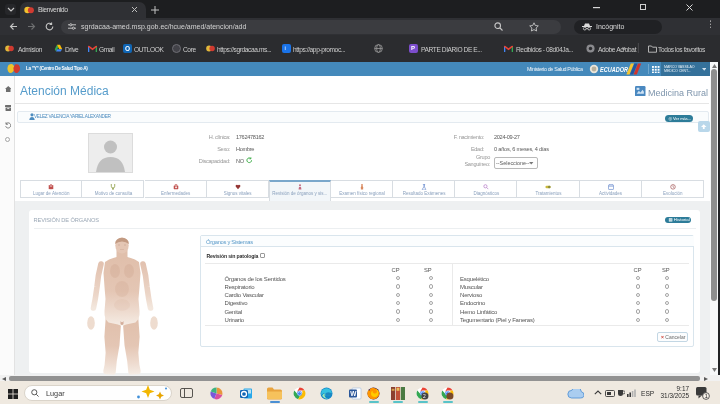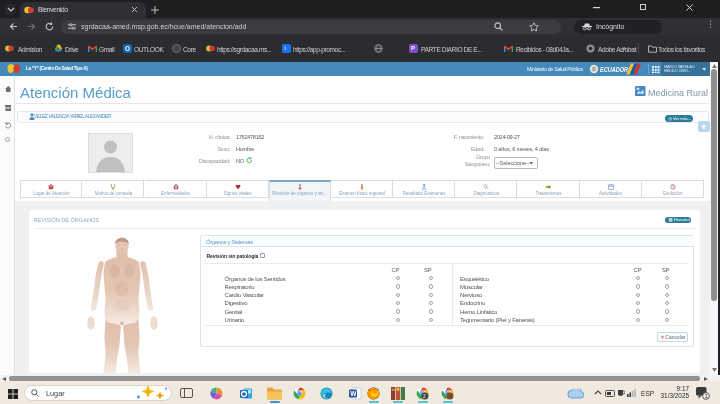--- a/index.html
+++ b/index.html
@@ -177,21 +177,21 @@
 <svg class="abs" style="left:4.5px;top:104.5px;" width="6.5" height="6" viewBox="0 0 10 9">
       <rect x="0" y="0" width="10" height="3" rx="0.5" fill="#6e6e6e"></rect>
       <rect x="0.8" y="3.8" width="8.4" height="5.2" rx="0.5" fill="#6e6e6e"></rect>
       <rect x="3.4" y="4.8" width="3.2" height="1.2" fill="#fbfbfb"></rect>
     </svg>
 <svg class="abs" style="left:4.5px;top:122px;" width="6.5" height="6.5" viewBox="0 0 10 10">
       <path d="M1.5 3 a4 4 0 1 1 -0.5 3.5 M1.5 0.5 v3 h3" stroke="#6e6e6e" stroke-width="1.3" fill="none"></path>
     </svg>
 <div class="abs" style="left:4.5px;top:136.5px;width:5.5px;height:5.5px;border:1px solid #a5a5a5;border-radius:50%;"></div>
 
-<div class="abs nw" style="left:20px;top:83.5px;color:#569ccb;font-size:15px;">Atención Médica</div>
+<div class="abs nw" style="left:20px;top:83.5px;color:#569ccb;font-size:12px;">Atención Médica</div>
 <svg class="abs" style="left:635px;top:85.5px;" width="10.5" height="10.5" viewBox="0 0 13 13">
       <rect width="13" height="13" rx="1.5" fill="#4a88c0"></rect>
       <path d="M2 9.5 l2.8-3.5 2 2.2 2.6-3.7 1.6 2.5 v2.5z" fill="#cfe2f3"></path>
       <rect x="2" y="2.2" width="3.4" height="2.6" fill="#cfe2f3"></rect>
     </svg>
 <div class="abs nw" style="left:648px;top:87.5px;color:#7e95ac;font-size:9px;">Medicina Rural</div>
 <div class="abs" style="left:15px;top:102.5px;width:694px;height:1px;background:#e6e6e6;"></div>
 
 <div class="abs" style="left:16.5px;top:110.5px;width:692.5px;height:12.5px;background:#fafcfd;border:1px solid #e3eaf0;border-radius:2px;"></div>
 <svg class="abs" style="left:29px;top:113px;" width="6" height="7" viewBox="0 0 6 7">

